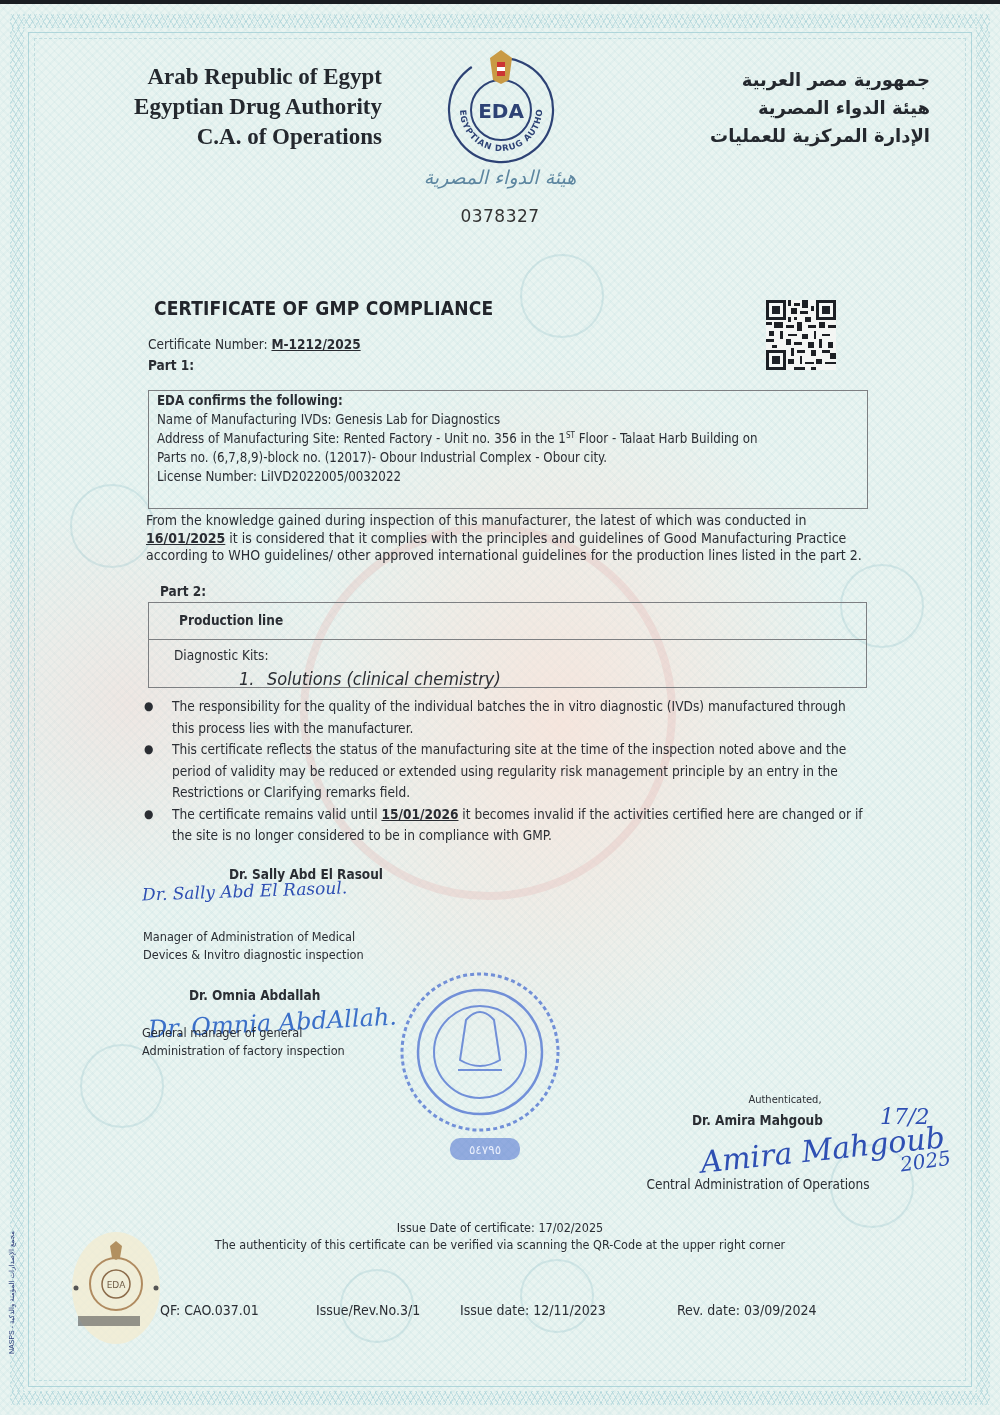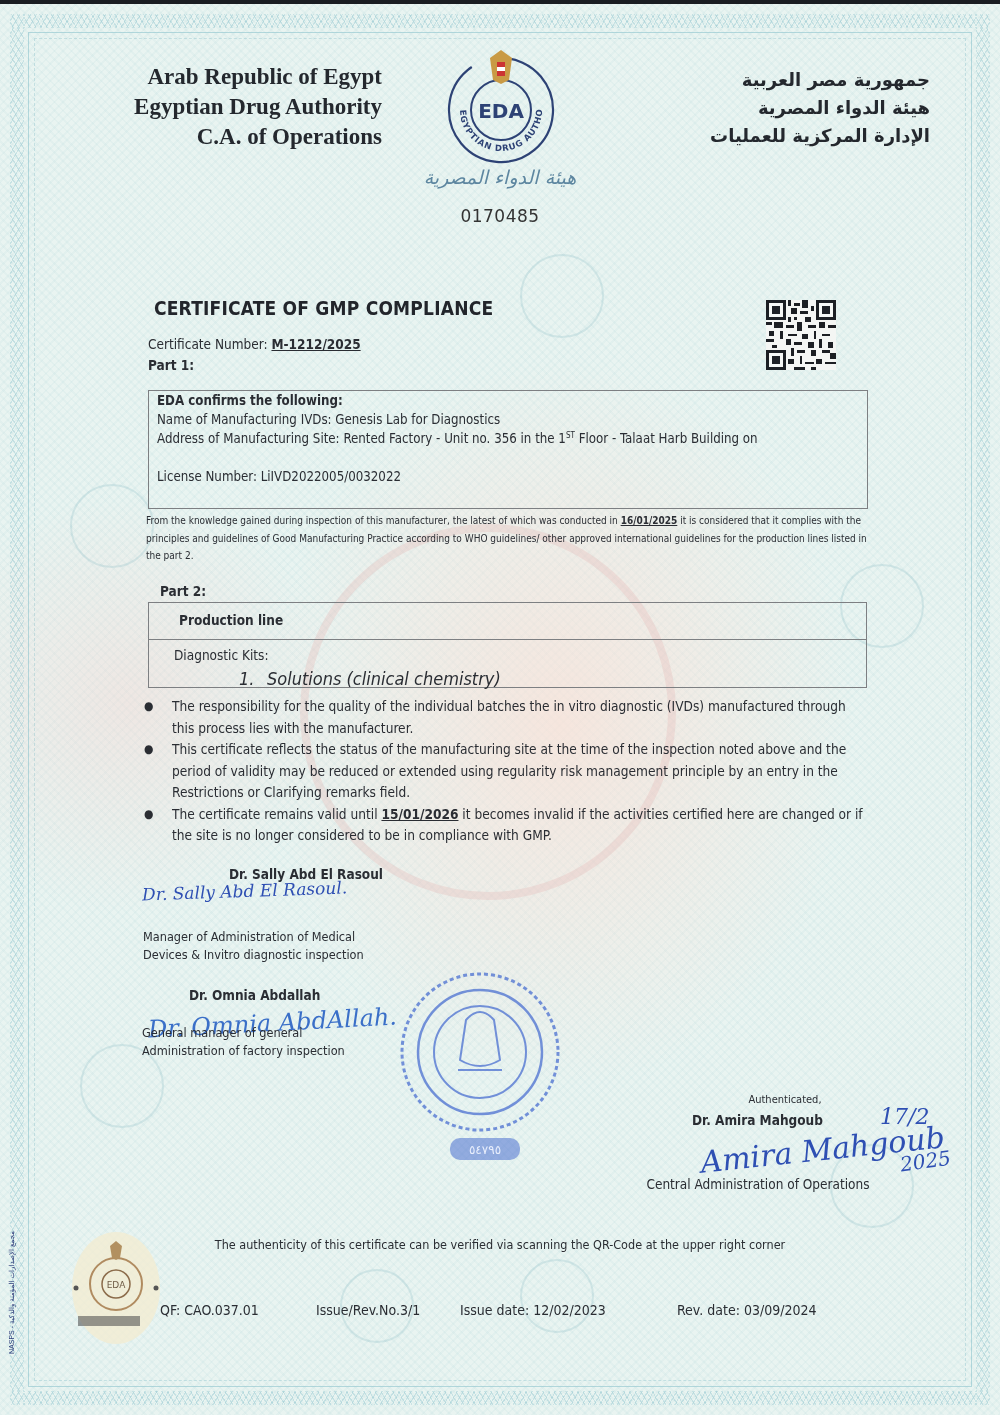--- a/index.html
+++ b/index.html
@@ -75,21 +75,21 @@
 
   .box1 {
     position: absolute; left: 148px; top: 386px; width: 718px; height: 117px;
     border: 1px solid #7d7f82; border-bottom: 1px solid #7d7f82;
   }
   .box1 .line { position: absolute; left: 8px; font-size: 13.2px; white-space: nowrap; }
   .box1 .b { font-weight: bold; }
   sup { font-size: 8px; }
 
   .para {
-    position: absolute; left: 146px; top: 508px; width: 725px; font-size: 10px; line-height: 17.5px;
+    position: absolute; left: 146px; top: 508px; width: 725px; font-size: 14px; line-height: 17.5px;
   }
   .para .u { font-weight: bold; text-decoration: underline; }
   .part2 { position: absolute; left: 160px; top: 579px; font-size: 13.5px; font-weight: bold; }
 
   .box2 {
     position: absolute; left: 148px; top: 598px; width: 717px; height: 84px;
     border: 1px solid #7d7f82;
   }
   .box2 .hrow { position: absolute; left: 0; top: 0; right: 0; height: 36px; border-bottom: 1px solid #7d7f82; }
   .box2 .hlabel { position: absolute; left: 30px; top: 9px; font-size: 13.5px; font-weight: bold; }
@@ -155,21 +155,21 @@
       <rect x="55" y="14" width="8" height="14" fill="#c33"></rect>
       <rect x="55" y="19" width="8" height="4" fill="#fff"></rect>
       <text x="59" y="70" text-anchor="middle" font-family="DejaVu Sans, sans-serif" font-size="20" fill="#2d4275" font-weight="bold">EDA</text>
       <path id="ringpath" d="M18 62 A41 41 0 0 0 100 62" fill="none"></path>
       <text font-family="DejaVu Sans, sans-serif" font-size="8.5" fill="#2d4275" font-weight="bold" letter-spacing="0.8">
         <textPath href="#ringpath">EGYPTIAN DRUG AUTHORITY</textPath>
       </text>
     </svg>
   </div>
   <div class="logo-ar">هيئة الدواء المصرية</div>
-  <div class="serial">0170485</div>
+  <div class="serial">0378327</div>
 
   <div class="hdr-ar">
     <div>جمهورية مصر العربية</div>
     <div>هيئة الدواء المصرية</div>
     <div>الإدارة المركزية للعمليات</div>
   </div>
 
   <div class="title cond">CERTIFICATE OF GMP COMPLIANCE</div>
   <div class="certnum cond">
     <span>Certificate Number:</span>
@@ -186,20 +186,21 @@
         <path d="M2 2h3v3h-3z M20 2h3v3h-3z M2 20h3v3h-3z"></path>
         <path d="M8 0h1v2h-1z M10 1h2v1h-2z M13 0h2v3h-2z M16 2h1v2h-1z M9 3h2v2h-2z M12 4h3v1h-3z M8 6h1v2h-1z M10 6h1v1h-1z M14 6h2v2h-2z M0 8h2v1h-2z M3 8h3v2h-3z M7 9h3v1h-3z M11 8h2v3h-2z M15 9h3v1h-3z M19 8h2v2h-2z M22 9h3v1h-3z M1 11h2v2h-2z M5 11h1v3h-1z M8 12h3v1h-3z M13 12h2v2h-2z M17 11h1v3h-1z M20 12h3v1h-3z M0 14h3v1h-3z M7 14h2v2h-2z M10 15h3v1h-3z M15 15h2v2h-2z M19 14h1v3h-1z M22 15h2v2h-2z M2 16h2v1h-2z M9 17h1v3h-1z M11 18h3v1h-3z M16 18h2v2h-2z M20 18h3v1h-3z M8 21h2v2h-2z M12 20h1v3h-1z M14 22h3v1h-3z M18 21h2v2h-2z M21 22h4v1h-4z M23 19h2v2h-2z M10 24h4v1h-4z M16 24h2v1h-2z"></path>
       </g>
     </svg>
   </div>
 
   <div class="box1 cond">
     <div class="line b" style="top:2px">EDA confirms the following:</div>
     <div class="line" style="top:21px">Name of Manufacturing IVDs: Genesis Lab for Diagnostics</div>
     <div class="line" style="top:40px"><span>Address of Manufacturing Site: Rented Factory - Unit no. 356 in the 1</span><sup>ST</sup><span> Floor - Talaat Harb Building on</span></div>
+    <div class="line" style="top:59px">Parts no. (6,7,8,9)-block no. (12017)- Obour Industrial Complex - Obour city.</div>
     <div class="line" style="top:78px">License Number: LiIVD2022005/0032022</div>
   </div>
 
   <div class="para cond"><span>From the knowledge gained during inspection of this manufacturer, the latest of which was conducted in </span><span class="u">16/01/2025</span><span> it is considered that it complies with the principles and guidelines of Good Manufacturing Practice according to WHO guidelines/ other approved international guidelines for the production lines listed in the part 2.</span></div>
 
   <div class="part2 cond">Part 2:</div>
 
   <div class="box2 cond">
     <div class="hrow">
       <div class="hlabel">Production line</div>
@@ -246,33 +247,34 @@
 
   <div class="auth-lbl cond">Authenticated,</div>
   <div class="sig-name cond" style="left:692px;top:1108px;">Dr. Amira Mahgoub</div>
   <div class="script" style="left:700px;top:1128px;font-size:30px;transform:rotate(-6deg);">Amira Mahgoub</div>
   <div class="script" style="left:880px;top:1100px;font-size:22px;">17/2</div>
   <div class="script" style="left:900px;top:1145px;font-size:20px;transform:rotate(-8deg);">2025</div>
   <div class="sig-role cond" style="left:620px;top:1170px;width:276px;text-align:center;font-size:13.5px;line-height:21px;">
     <div>Central Administration of Operations</div>
   </div>
 
+  <div class="issue-date cond">Issue Date of certificate: 17/02/2025</div>
   <div class="verify cond">The authenticity of this certificate can be verified via scanning the QR-Code at the upper right corner</div>
 
   <div class="seal-small">
     <svg width="100" height="120" viewBox="0 0 100 120">
       <ellipse cx="48" cy="62" rx="44" ry="56" fill="#f3ecd2" fill-opacity="0.8"></ellipse>
       <circle cx="48" cy="58" r="26" fill="none" stroke="#b08b60" stroke-width="2"></circle>
       <circle cx="48" cy="58" r="14" fill="none" stroke="#8b6b4a" stroke-width="1.5"></circle>
       <text x="48" y="62" text-anchor="middle" font-family="DejaVu Sans, sans-serif" font-size="9" fill="#6d5a44">EDA</text>
       <path d="M42 20 l6 -5 l6 5 l-2 12 l-4 2 l-4 -2 z" fill="#b29060"></path>
       <circle cx="8" cy="62" r="2.5" fill="#555"></circle>
       <circle cx="88" cy="62" r="2.5" fill="#555"></circle>
       <rect x="10" y="90" width="62" height="10" fill="#555" fill-opacity="0.6"></rect>
     </svg>
   </div>
   <div class="footer cond" style="left:160px;">QF: CAO.037.01</div>
   <div class="footer cond" style="left:316px;">Issue/Rev.No.3/1</div>
-  <div class="footer cond" style="left:460px;">Issue date: 12/02/2023</div>
+  <div class="footer cond" style="left:460px;">Issue date: 12/11/2023</div>
   <div class="footer cond" style="left:677px;">Rev. date: 03/09/2024</div>
 
   <div class="side-text">NASPS - مجمع الإصدارات المؤمنة والذكية</div>
 </div>
 
 </body></html>

